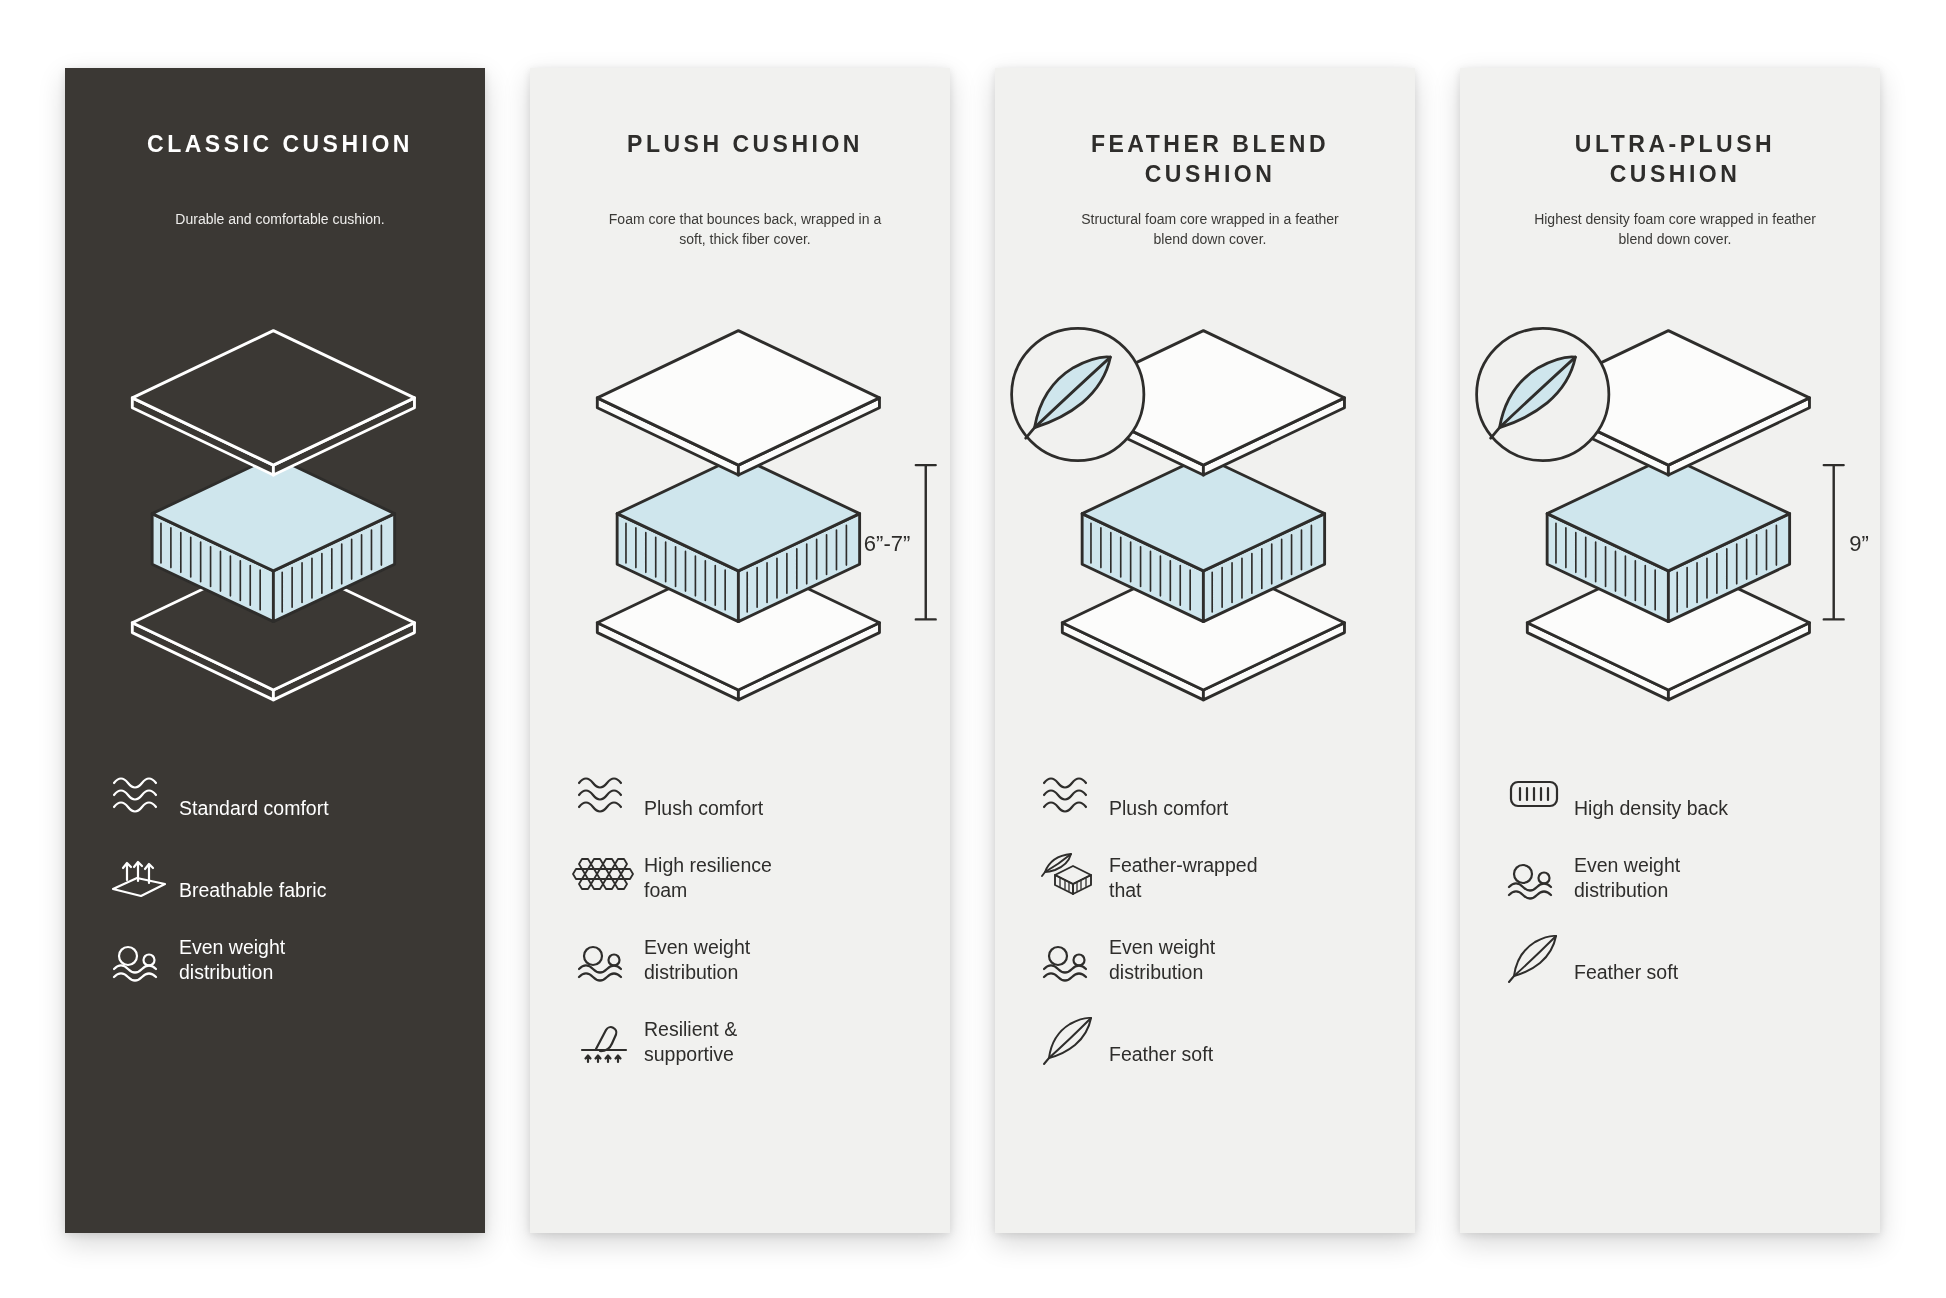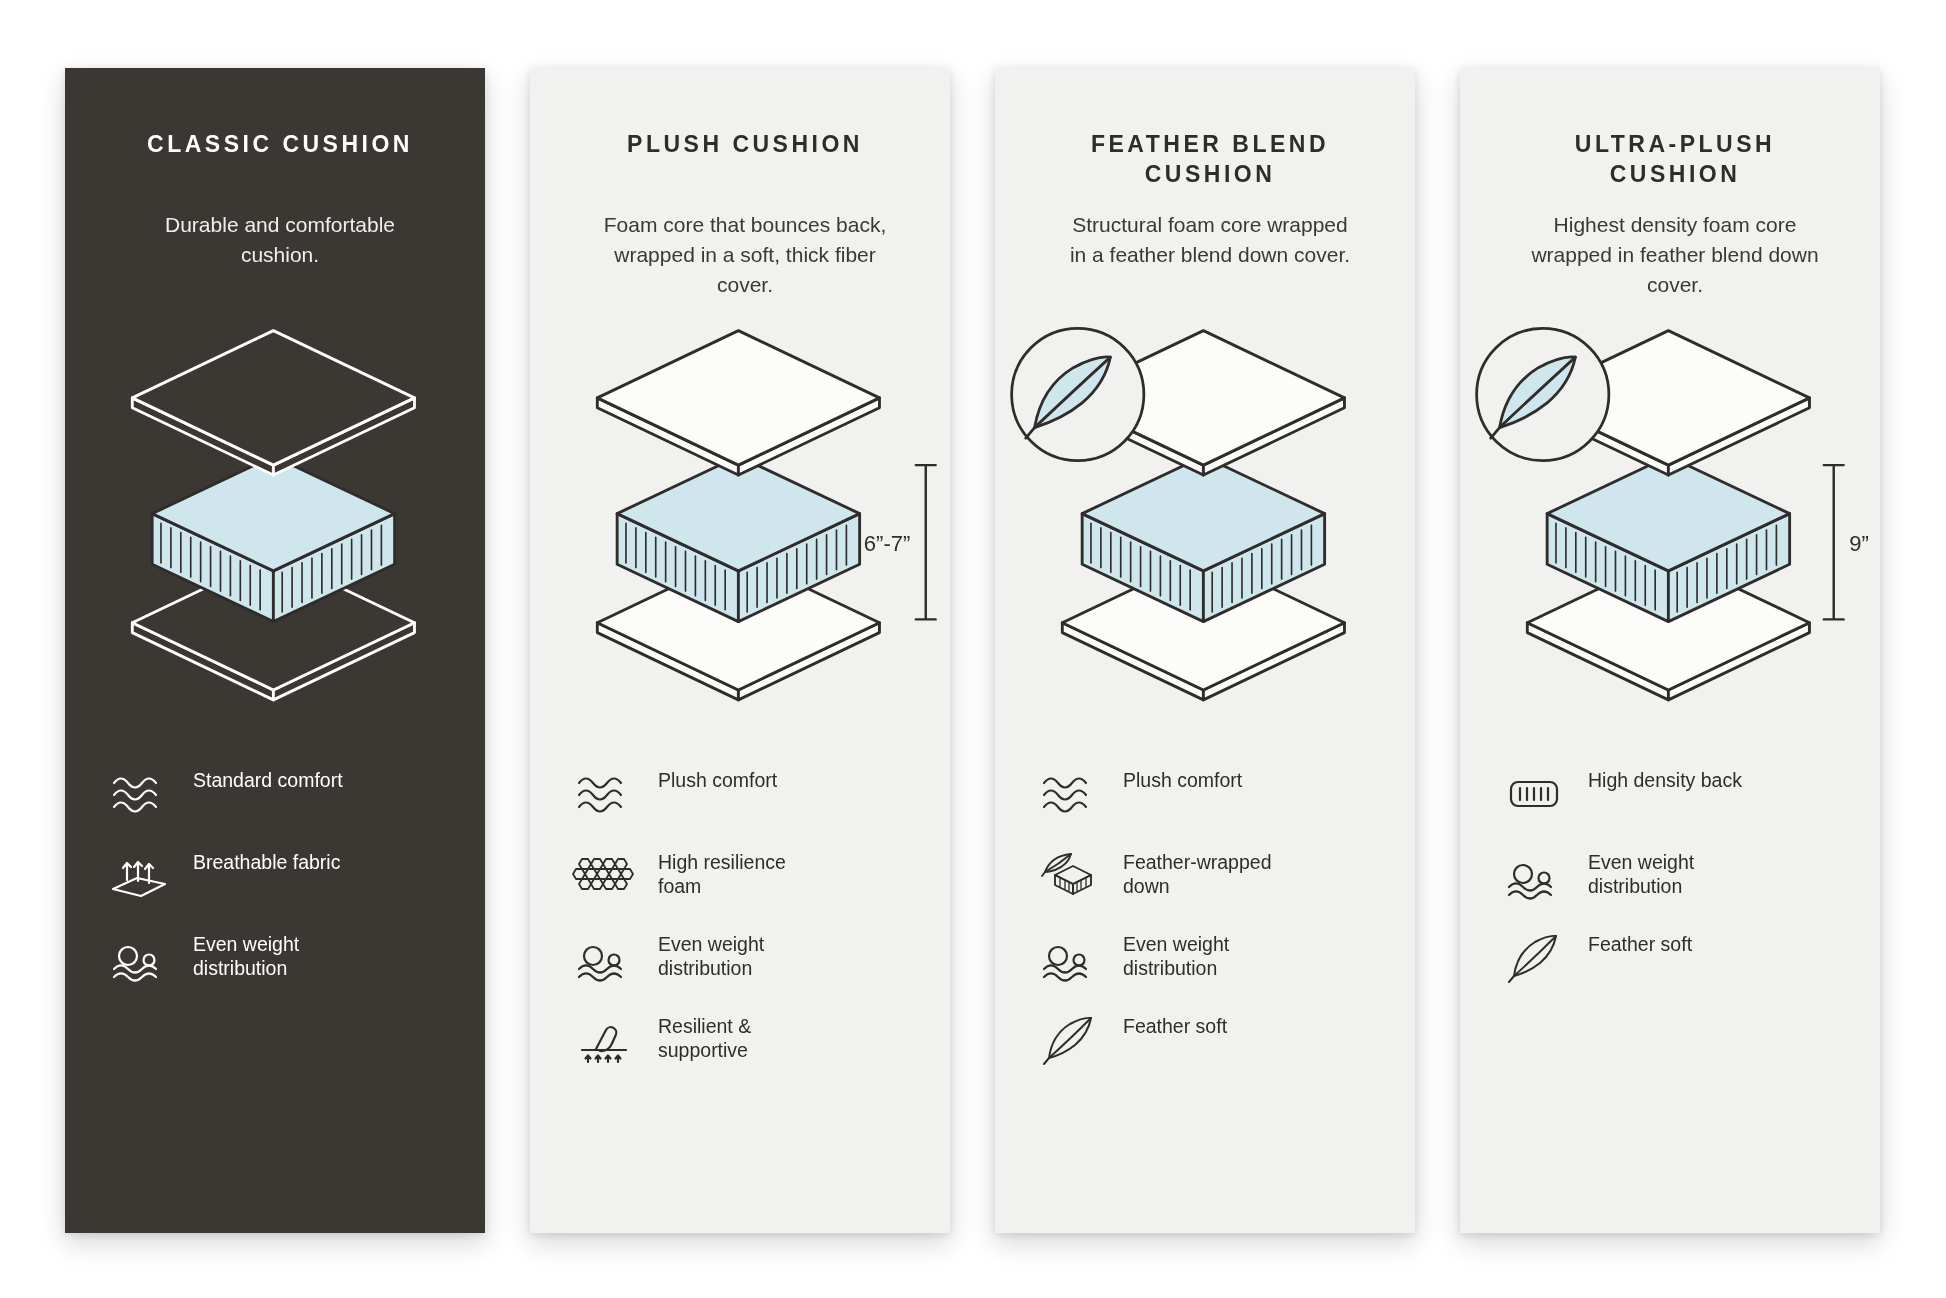--- a/index.html
+++ b/index.html
@@ -16,32 +16,32 @@
   .panel.dark{background:#3b3834;color:#ffffff;}
   .title{
     margin:0;min-height:72px;
     font-size:23px;font-weight:700;letter-spacing:3.5px;
     text-align:center;line-height:1.3;color:#2e2d2b;
     padding:0 14px;text-transform:uppercase;
   }
   .panel.dark .title{color:#ffffff;}
   .desc{
     margin:8px 0 0 0;min-height:94px;
-    font-size:21px;line-height:1.42;text-align:center;color:#3a3936;
+    font-size:14px;line-height:1.42;text-align:center;color:#3a3936;
     padding:0 26px;
   }
   .panel.dark .desc{color:#efeeec;}
   .diagram{
     margin-top:16px;height:392px;
     display:flex;align-items:flex-end;justify-content:center;
   }
   .diagram svg{width:410px;height:388px;overflow:visible;display:block;}
   .diagram text{font-family:"Liberation Sans","DejaVu Sans",sans-serif;}
   .features{margin-top:56px;display:flex;flex-direction:column;gap:30px;}
-  .feature{display:flex;align-items:flex-start;gap:22px;font-size:19.5px;line-height:1.25;color:#2e2d2b;}
+  .feature{display:flex;align-items:flex-end;gap:8px;font-size:19.5px;line-height:1.25;color:#2e2d2b;}
   .panel.dark .feature{color:#ffffff;}
   .ficon{flex:0 0 64px;width:64px;color:#2e2d2b;}
   .panel.dark .ficon{color:#ffffff;}
   .ficon svg{width:64px;height:52px;display:block;}
   .flabel{max-width:175px;}
 </style>
 </head>
 <body>
 
 <div class="page">
@@ -206,21 +206,21 @@
             <span class="ficon">
               <svg viewBox="0 0 64 52" fill="none" stroke="currentColor" stroke-width="1.9" stroke-linecap="round" stroke-linejoin="round">
     <path d="M18,25 L36,16 L54,25 L36,34 Z"></path>
     <path d="M18,25 L18,35 L36,44 L36,34 Z"></path>
     <path d="M54,25 L54,35 L36,44 L36,34 Z"></path>
     <path stroke-width="1.3" d="M23,28.5 v8 M28,31 v8 M32,33 v8 M40,33 v8 M44,31 v8 M49,28.5 v8"></path>
     <path d="M8,22 Q14,6 34,4 Q31,15 18,20 Q12,22 8,22 Z"></path>
     <path d="M5,26 L8,22 Q22,14 34,4"></path>
               </svg>
             </span>
-            <span class="flabel">Feather-wrapped down</span>
+            <span class="flabel">Feather-wrapped that</span>
           </div>
           <div class="feature">
             <span class="ficon">
               <svg viewBox="0 0 64 52" fill="none" stroke="currentColor" stroke-width="2.2" stroke-linecap="round">
     <circle cx="21" cy="24" r="9"></circle>
                 <circle cx="42" cy="28" r="5.5"></circle>
     <path d="M7,37 q7,-7 14,0 t14,0 t14,0"></path>
     <path d="M7,45 q7,-7 14,0 t14,0 t14,0"></path>
               </svg>
             </span>

